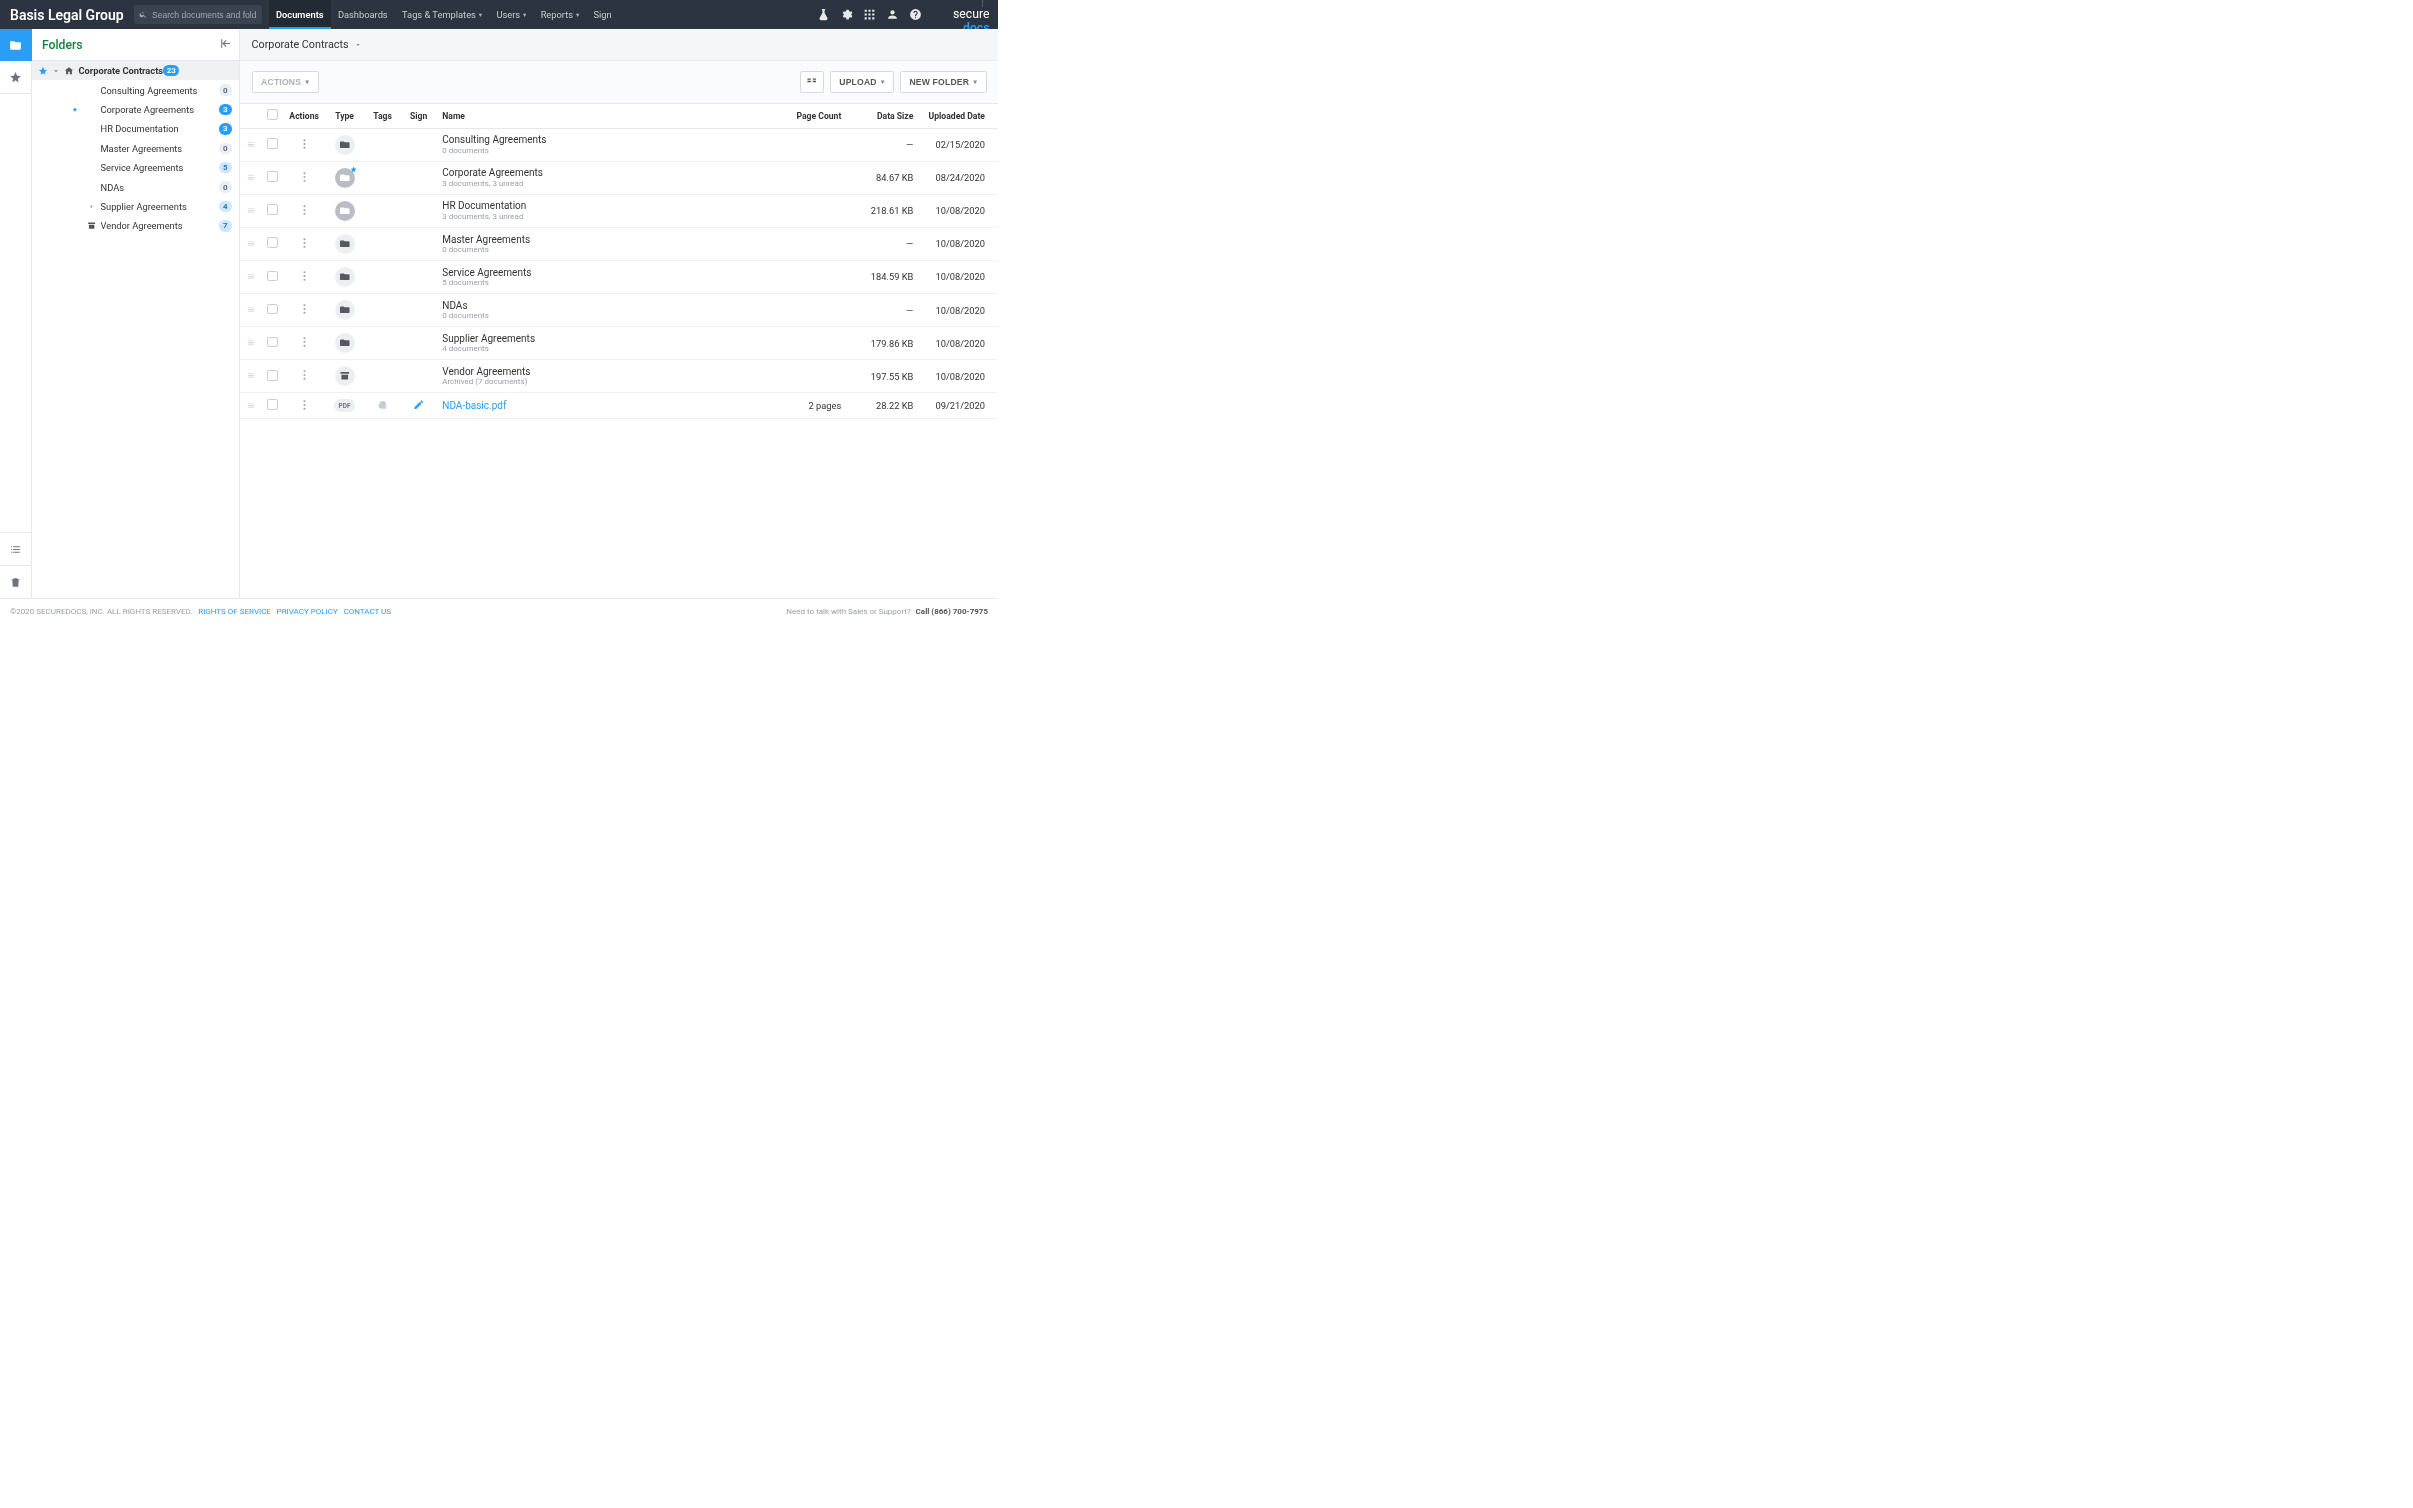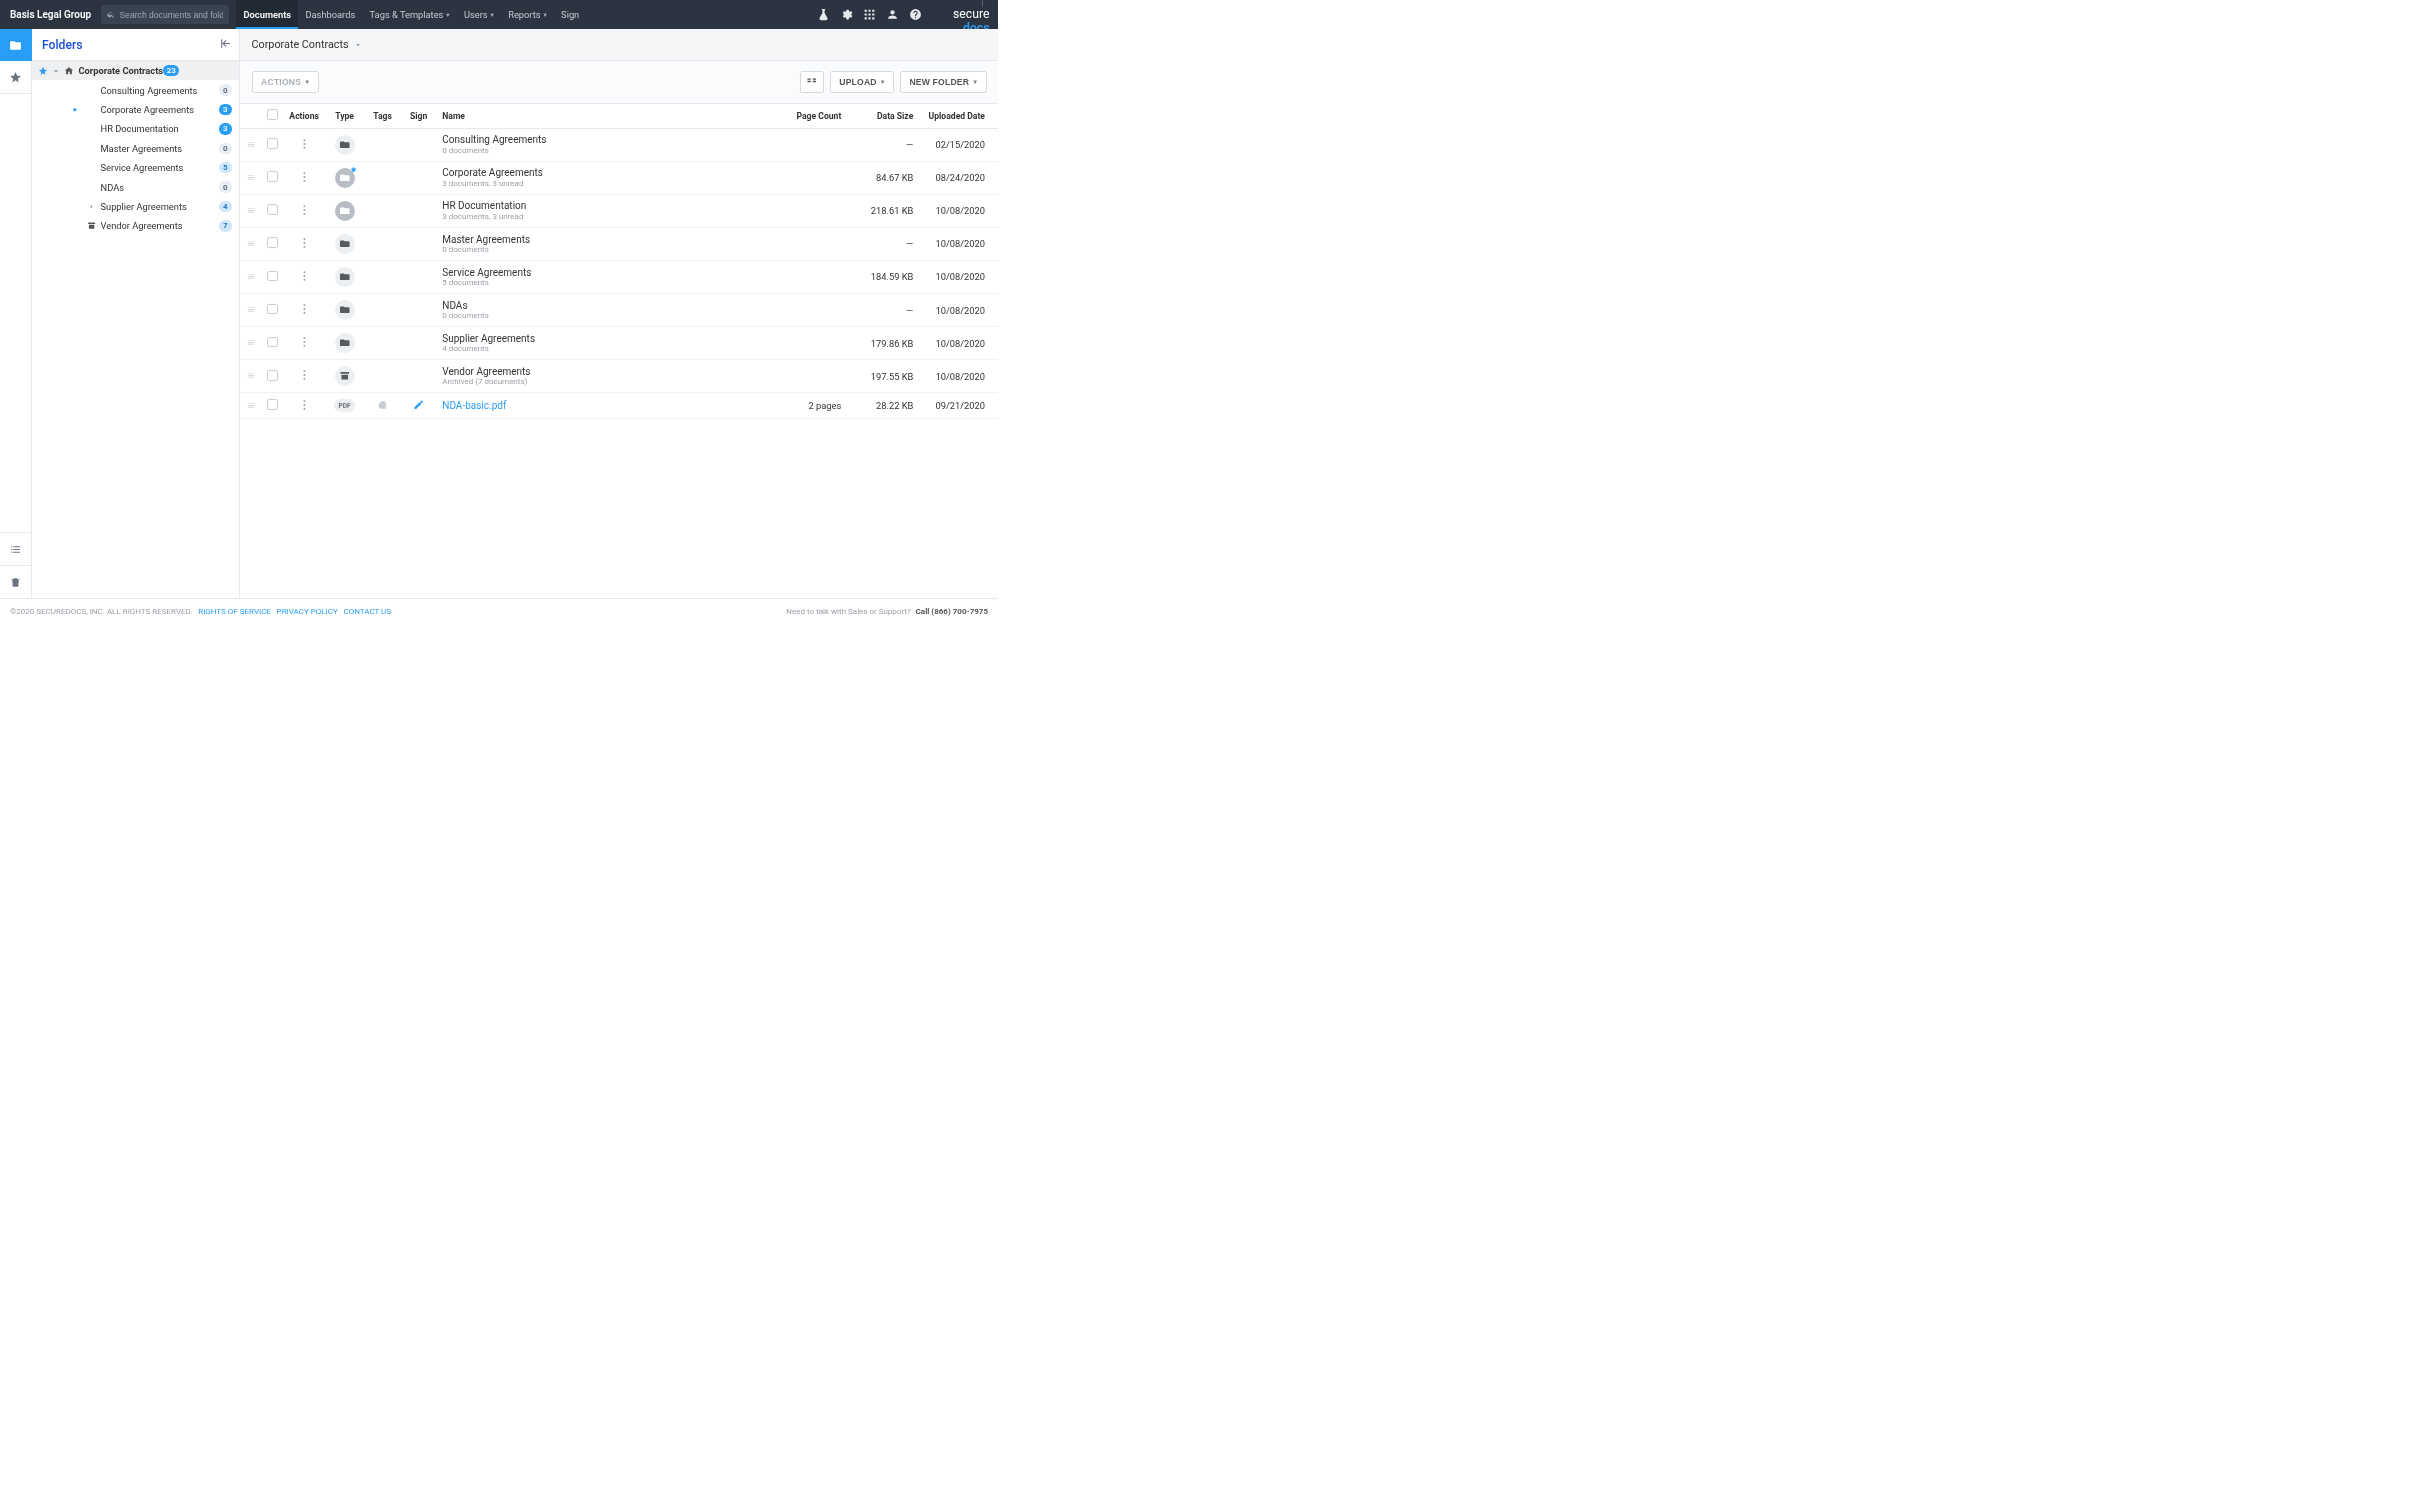--- a/index.html
+++ b/index.html
@@ -20,21 +20,21 @@
     height: 29px;
     background: #2b3440;
     color: #fff;
     display: flex;
     align-items: center;
     padding: 0 8.6px 0 0;
   }
   .brand {
     padding: 0 10px;
     font-weight: 600;
-    font-size: 10px;
+    font-size: 14px;
     color: #fff;
     white-space: nowrap;
   }
   .search-wrap {
     display: flex;
     align-items: center;
     background: #3a4451;
     border-radius: 2.2px;
     height: 18.7px;
     padding: 0 5.7px;
@@ -90,21 +90,21 @@
   
   .sidebar {
     width: 208px; border-right: 0.7px solid #e6e8eb; display: flex; flex-direction: column;
     background: #fff; min-height: 0;
   }
   .sidebar-header {
     height: 32px; border-bottom: 0.7px solid #e6e8eb;
     display: flex; align-items: center; justify-content: space-between;
     padding: 0 7.2px 0 10px;
   }
-  .sidebar-header h2 { font-size: 12.2px; font-weight: 500; color: #1d4ed8; }
+  .sidebar-header h2 { font-size: 12.2px; font-weight: 500; color: #15803d; }
   .collapse-btn svg { width: 13px; height: 13px; fill: #6b7380; cursor: pointer; }
   .tree { overflow-y: auto; flex: 1; padding-top: 0; }
   .tree-row {
     display: flex; align-items: center; height: 19.4px;
     padding-right: 7.2px; cursor: pointer; font-size: 9.3px;
   }
   .tree-row.root {
     background: #eef0f2; font-weight: 700;
   }
   .tree-row .lead { display: flex; align-items: center; margin-left: 5.7px; }

